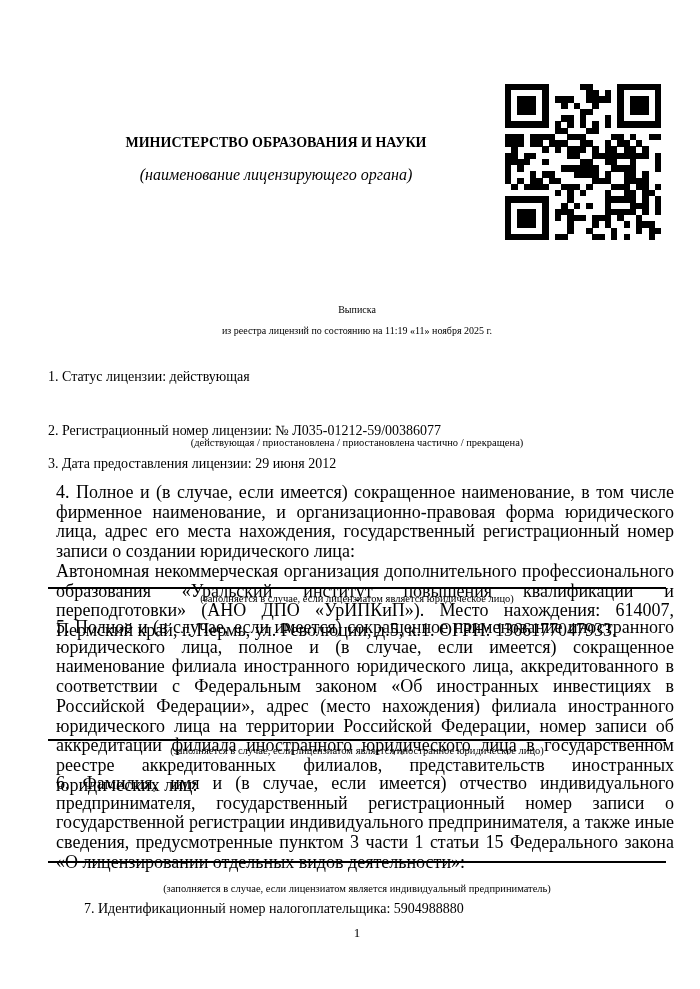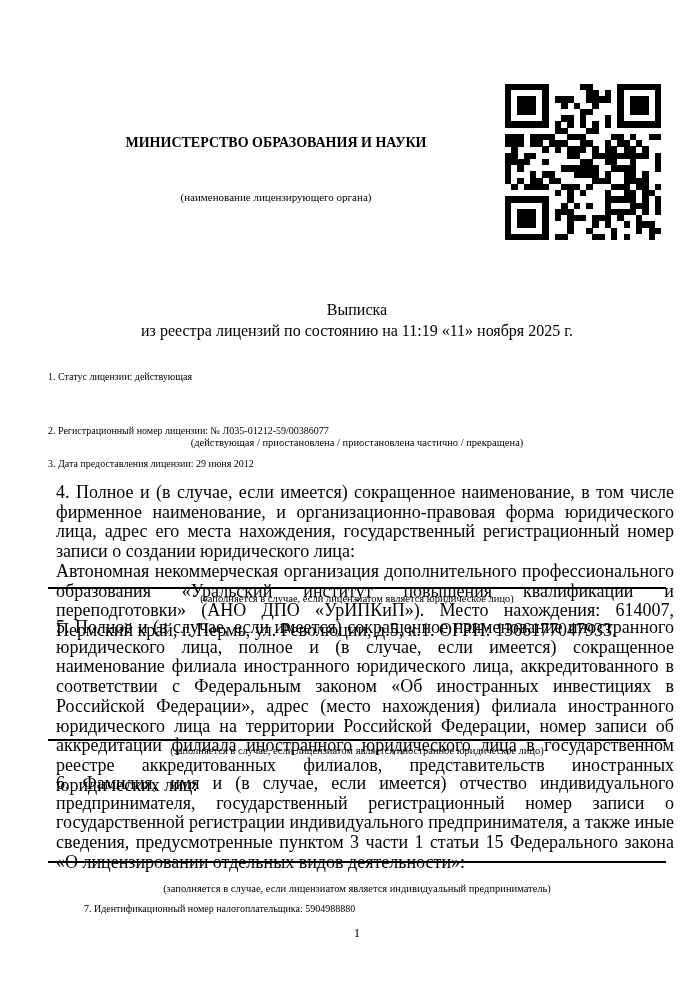--- a/index.html
+++ b/index.html
@@ -9,31 +9,31 @@
     font-family:"Liberation Serif", serif;
     color:#000000;
   }
   .abs { position:absolute; }
   .page-header-title {
     left:48px; top:128px; width:456px;
     text-align:center; font-weight:bold;
     font-size:14px; line-height:29px;
   }
   .page-header-sub {
-    left:48px; top:191px; width:456px;
-    text-align:center; font-size:11px; line-height:13px;
+    left:48px; top:168px; width:456px;
+    text-align:center; font-size:16px; line-height:13px;font-style:italic;
   }
   .qr {
     left:505px; top:84px; width:156px; height:156px;
   }
   .doc-title {
     left:48px; top:299px; width:618px;
-    text-align:center; font-size:16px; line-height:21px;
-  }
-  .body-line { font-size:10px; line-height:19.7px; }
+    text-align:center; font-size:10px; line-height:21px;
+  }
+  .body-line { font-size:14px; line-height:19.7px; }
   .item-single { left:48px; width:618px; }
   .item-para {
     left:56px; width:618px;
     text-align:justify; font-size:18px; line-height:19.7px;
   }
   .caption {
     left:48px; width:618px;
     text-align:center; font-size:10.5px; line-height:14px;
   }
   .rule {

